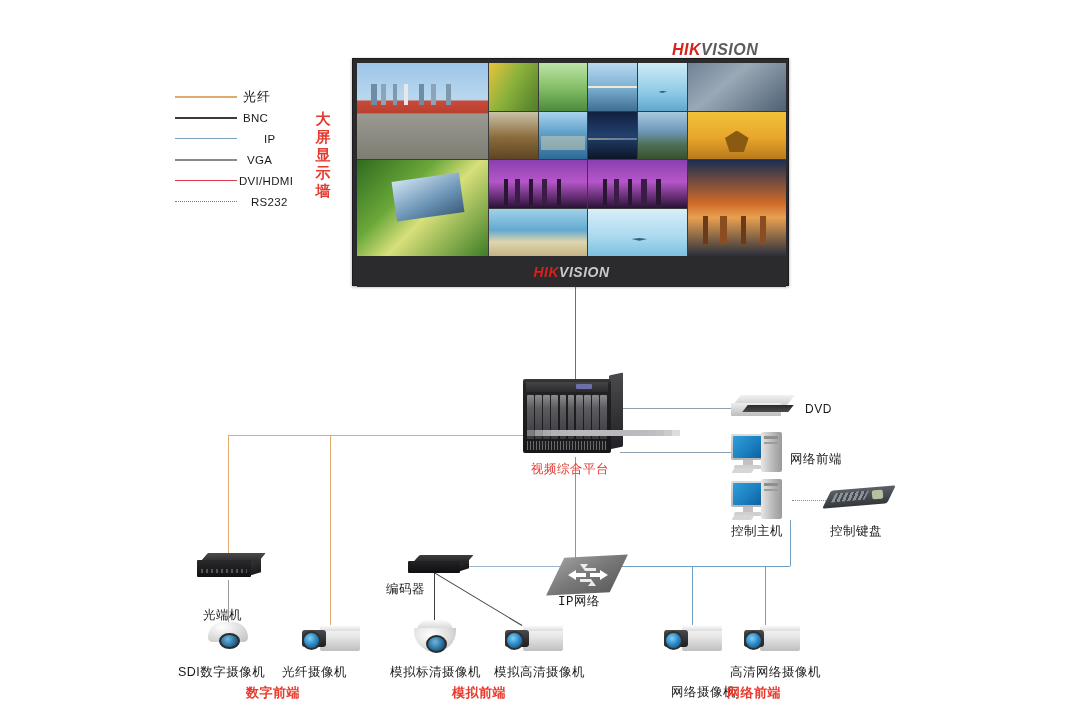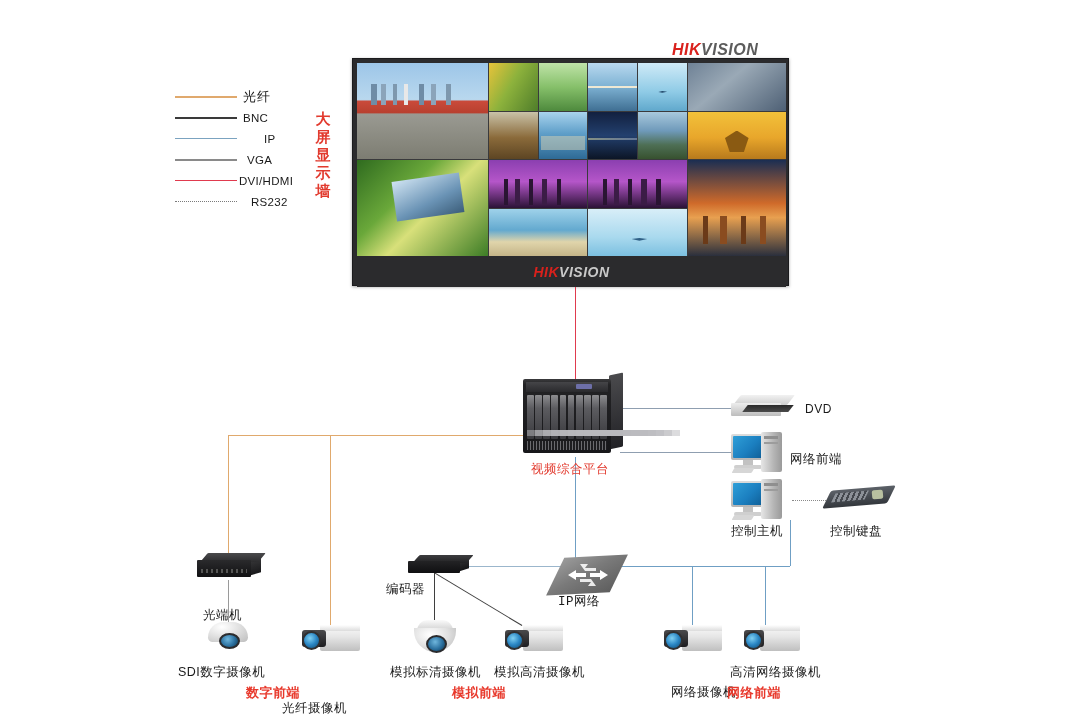--- a/index.html
+++ b/index.html
@@ -546,21 +546,21 @@
     <div class="cap"></div>
     <div class="lens"></div>
   </div>
   <div class="abs dev-label" style="left:178px; top:664px;">SDI数字摄像机</div>
 
   <div class="dev boxcam" style="left:302px; top:625px;">
     <div class="body"></div>
     <div class="lens"></div>
     <div class="glass"></div>
   </div>
-  <div class="abs dev-label" style="left:282px; top:664px;margin-top:36px;">光纤摄像机</div>
+  <div class="abs dev-label" style="left:282px; top:664px;">光纤摄像机</div>
 
   <div class="dev ptz" style="left:414px; top:620px;">
     <div class="collar"></div>
     <div class="ball"></div>
     <div class="lens"></div>
   </div>
   <div class="abs dev-label" style="left:390px; top:664px;">模拟标清摄像机</div>
 
   <div class="dev boxcam" style="left:505px; top:625px;">
     <div class="body"></div>

